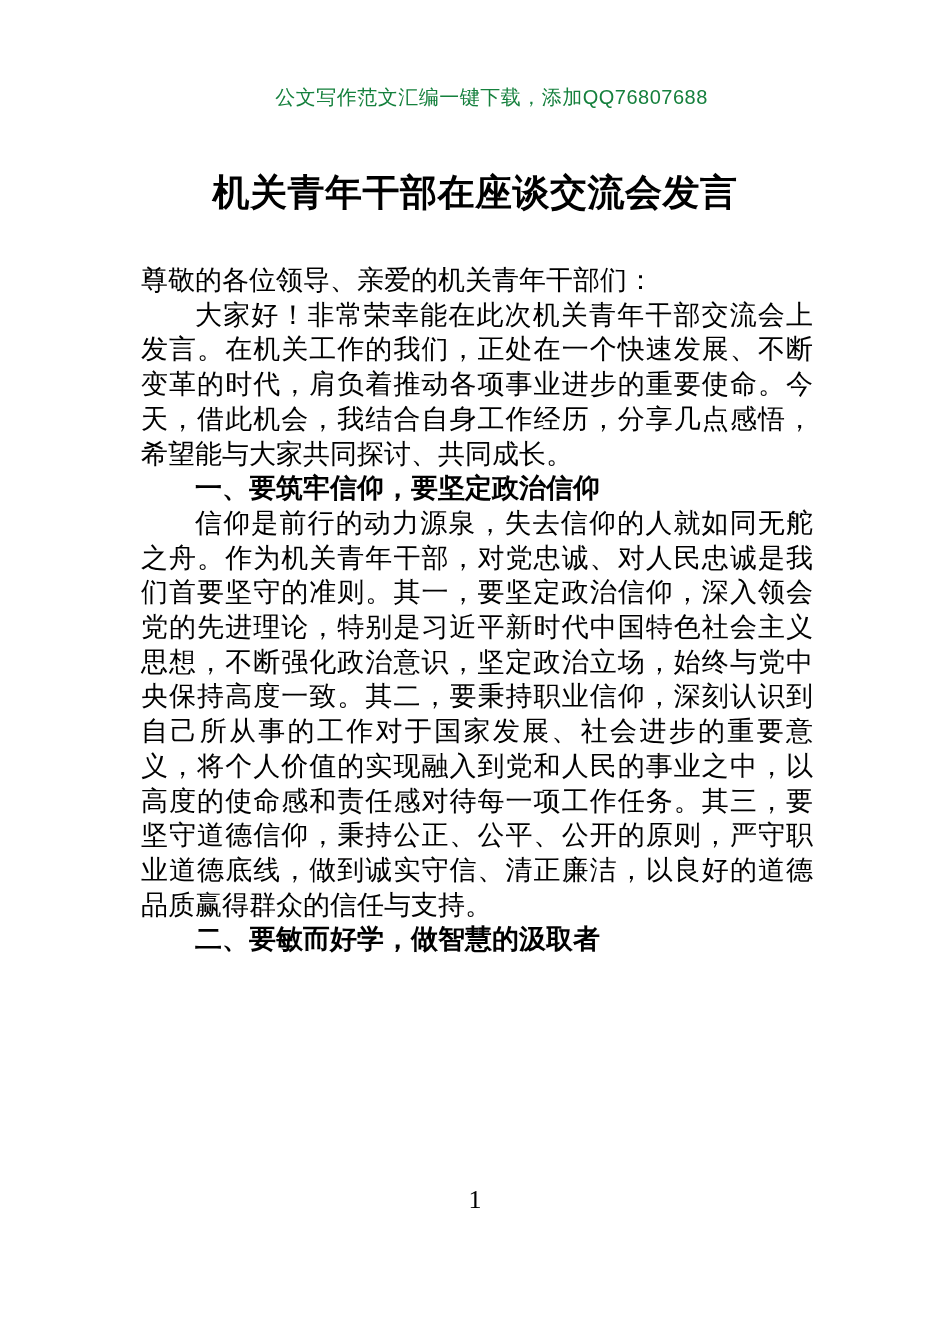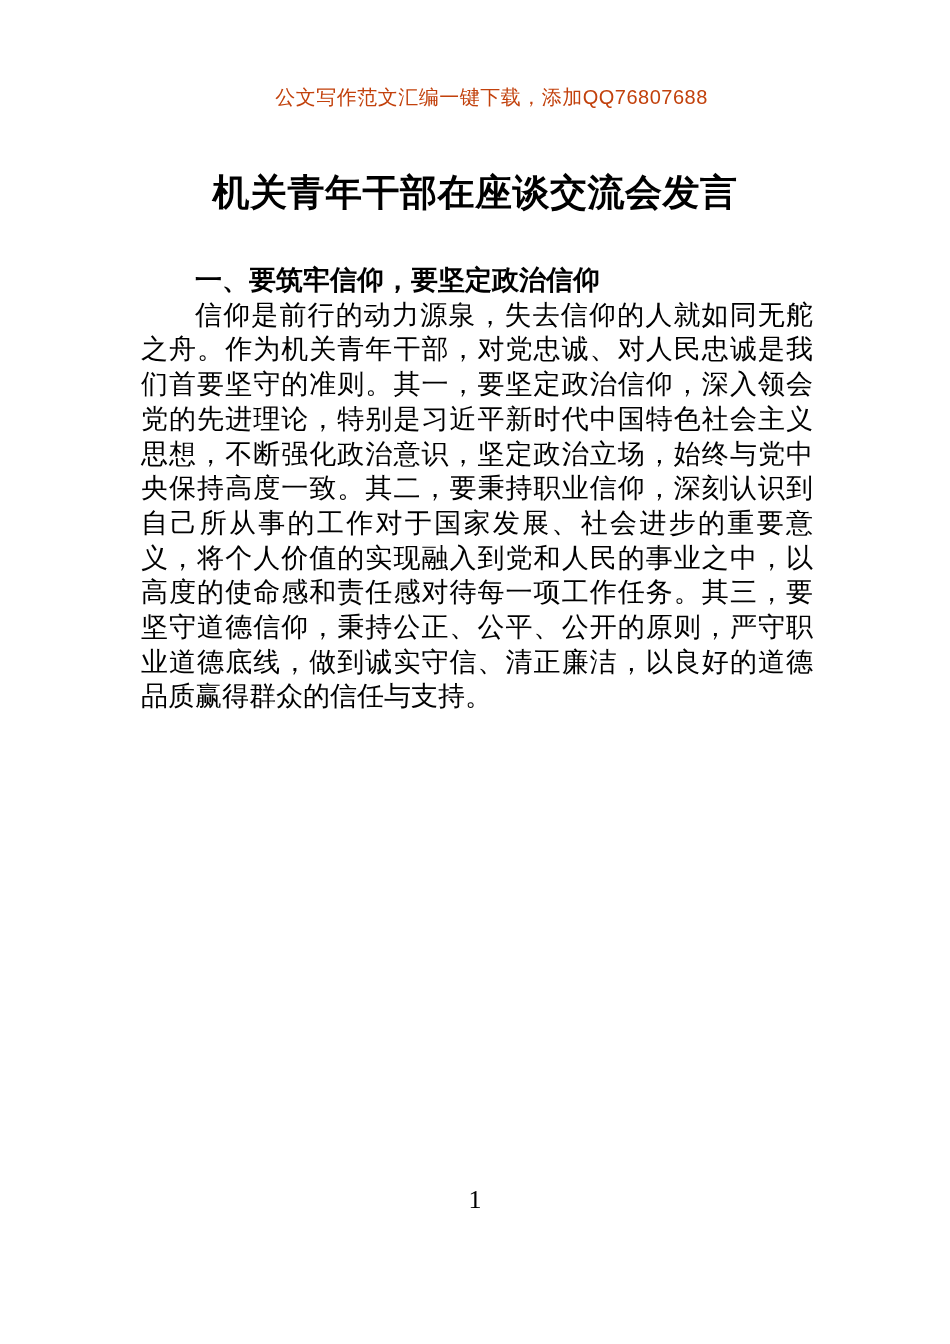--- a/index.html
+++ b/index.html
@@ -64,22 +64,25 @@
     left: 0;
     width: 100%;
     text-align: center;
     font-size: 26px;
     font-family: "Liberation Serif", serif;
   }
 </style>
 </head>
 <body style="background: rgb(255, 255, 255); color: rgb(0, 0, 0);">
 
-<div class="notice" style="color: #c2410c; text-align: center;">公文写作范文汇编一键下载，添加QQ76807688</div>
+<div class="notice" style="color: #15803d; text-align: center;">公文写作范文汇编一键下载，添加QQ76807688</div>
 
 <h1 class="doc-title">机关青年干部在座谈交流会发言</h1>
 
 <div class="content">
+    <p class="greeting">尊敬的各位领导、亲爱的机关青年干部们：</p>
+    <p class="paragraph">大家好！非常荣幸能在此次机关青年干部交流会上发言。在机关工作的我们，正处在一个快速发展、不断变革的时代，肩负着推动各项事业进步的重要使命。今天，借此机会，我结合自身工作经历，分享几点感悟，希望能与大家共同探讨、共同成长。</p>
     <p class="heading">一、要筑牢信仰，要坚定政治信仰</p>
     <p class="paragraph">信仰是前行的动力源泉，失去信仰的人就如同无舵之舟。作为机关青年干部，对党忠诚、对人民忠诚是我们首要坚守的准则。其一，要坚定政治信仰，深入领会党的先进理论，特别是习近平新时代中国特色社会主义思想，不断强化政治意识，坚定政治立场，始终与党中央保持高度一致。其二，要秉持职业信仰，深刻认识到自己所从事的工作对于国家发展、社会进步的重要意义，将个人价值的实现融入到党和人民的事业之中，以高度的使命感和责任感对待每一项工作任务。其三，要坚守道德信仰，秉持公正、公平、公开的原则，严守职业道德底线，做到诚实守信、清正廉洁，以良好的道德品质赢得群众的信任与支持。</p>
+    <p class="heading">二、要敏而好学，做智慧的汲取者</p>
   </div>
 
 <div class="page-number">1</div>
 
 </body></html>

